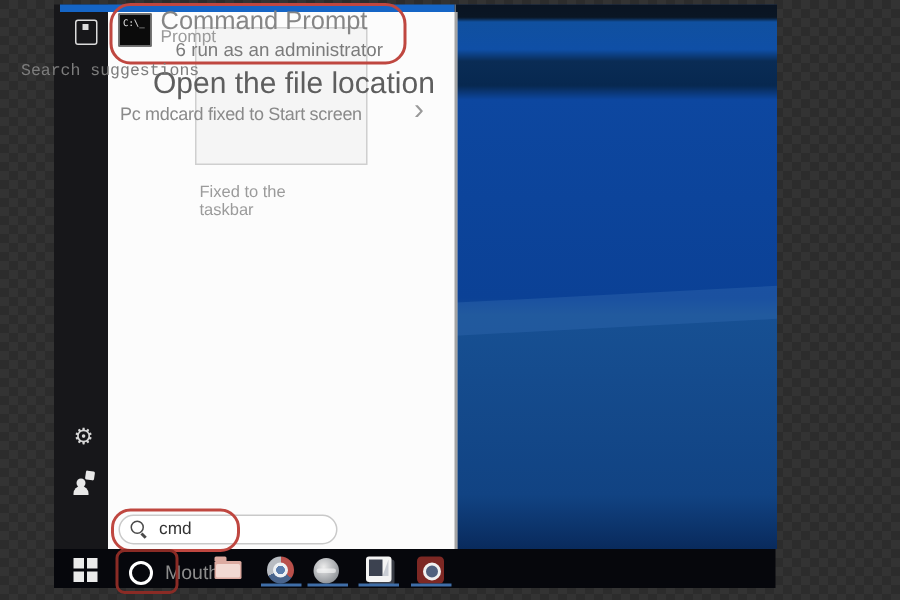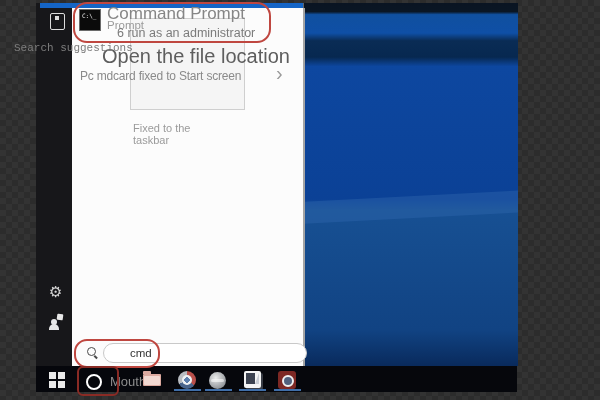--- a/index.html
+++ b/index.html
@@ -55,22 +55,22 @@
   .mi-2{left:80px;top:69px;font-size:12px;color:#8a8a8a;z-index:4;white-space:nowrap;letter-spacing:-.2px;text-align:center;}
   .mi-3{left:133px;top:83px;width:74px;font-size:11px;line-height:11.5px;color:#9b9b9b;z-index:4;margin-top:40px;}
   .chevron{left:276px;top:62px;font-size:20px;color:#9a9a9a;z-index:4;}
   .suggestions{left:14px;top:42px;font-size:11px;color:#7d7d7d;z-index:6;white-space:nowrap;font-family:Liberation Mono, monospace;}
   
   .annot{border:2.5px solid #bf4740;border-radius:14px;z-index:5;background:transparent;}
   .annot-result{left:73px;top:2px;width:194px;height:37px;}
   .annot-search{left:74px;top:339px;width:82px;height:25px;border-radius:13px;}
   .annot-cortana{left:77px;top:366px;width:38px;height:26px;border-width:2px;border-color:#8a2b25;border-radius:6px;}
   
-  .search-box{left:79px;top:343px;width:204px;height:20px;background:#fff;border:1px solid #c9c9c9;border-radius:10px;z-index:4;
-              font-size:11.5px;color:#333;padding:0 0 0 26px;box-sizing:border-box;outline:none;font-family:inherit;margin-left:24px;}
+  .search-box{left:79px;top:343px;width:146px;height:20px;background:#fff;border:1px solid #c9c9c9;border-radius:10px;z-index:4;
+              font-size:11.5px;color:#333;padding:0 0 0 26px;box-sizing:border-box;outline:none;font-family:inherit;}
   .mag-icon{left:87px;top:347px;width:7px;height:7px;border:1.4px solid #4a4a4a;border-radius:50%;z-index:5;}
   .mag-icon::after{content:"";position:absolute;left:6.5px;top:6.5px;width:4px;height:1.6px;background:#4a4a4a;transform:rotate(45deg);transform-origin:0 0;}
   
   .taskbar{left:36px;top:366px;width:481px;height:26px;background:#06070c;z-index:2;}
   .win-logo{left:49px;top:372px;width:16px;height:16px;display:grid;grid-template-columns:7px 7px;grid-template-rows:7px 7px;gap:1.5px;z-index:3;}
   .win-logo span{background:#eaeaea;display:block;}
   .cortana-circle{left:86px;top:374px;width:12px;height:12px;border:2px solid #fff;border-radius:50%;z-index:3;}
   .tb-label{left:110px;top:374px;font-size:13px;color:#8d8d8d;z-index:3;}
   .tb-underline{top:389px;width:27px;height:2px;background:#3f6ea8;z-index:3;}
   .folder-icon{left:143px;top:374px;width:18px;height:12px;background:#dcaaa0;border-radius:1px;z-index:3;}

